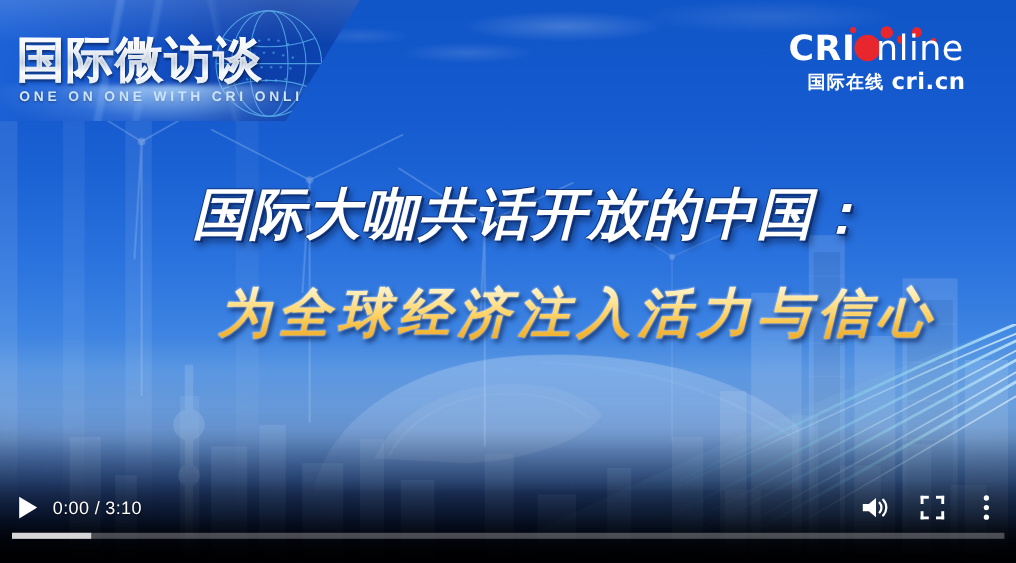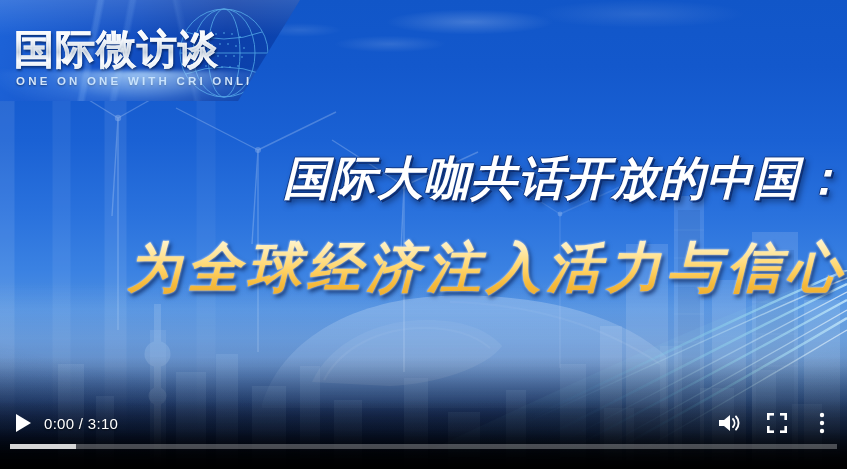--- a/index.html
+++ b/index.html
@@ -160,37 +160,37 @@
   .logo {
     position: absolute;
     right: 16px; top: 18px;
     width: 180px; height: 62px;
   }
   .logo svg { width: 100%; height: 100%; display: block; }
 
   
   .title-wrap {
     position: absolute; left: 0; right: 0; top: 148px;
-    text-align: right;
+    text-align: center;
   }
   .title-line1 {
     margin-left: 38px;
     font-family: "DejaVu Sans", "Liberation Sans", sans-serif;
     font-size: 46px; font-weight: 700; font-style: italic;
     letter-spacing: 1px;
     color: #ffffff;
     text-shadow:
       1px 0 0 #123a86, -1px 0 0 #123a86, 0 1px 0 #123a86, 0 -1px 0 #123a86,
       2px 2px 0 #0e2f72, 3px 4px 6px rgba(3,18,56,.65);
     white-space: nowrap;
   }
   .title-line2 {
     margin-left: 116px; margin-top: 22px;
     font-family: "DejaVu Sans", "Liberation Sans", sans-serif;
-    font-size: 54px; font-weight: 700; font-style: italic;
+    font-size: 44px; font-weight: 700; font-style: italic;
     letter-spacing: 6px;
     white-space: nowrap;
     background: linear-gradient(180deg,
       #fffbe8 0%, #ffe9a8 26%, #ffd469 50%, #f5b93b 72%, #e8a526 100%);
     -webkit-background-clip: text; background-clip: text;
     color: transparent;
     filter:
       drop-shadow(0 0 1px rgba(255,255,255,.9))
       drop-shadow(2px 3px 2px rgba(10,35,90,.75));
   }
@@ -425,20 +425,39 @@
             <circle cx="66" cy="61" r="1.1"></circle>
           <circle cx="74" cy="60" r="1.1"></circle>
         </g>
       </svg>
     </div>
     <div class="banner-cn">国际微访谈</div>
     <div class="banner-en">ONE ON ONE WITH CRI ONLINE</div>
     <div class="banner-glow"></div>
   </div>
 
+  <div class="logo">
+    <svg viewBox="0 0 180 62">
+
+      <g fill="#e8262d">
+        <circle cx="72" cy="22" r="11"></circle>
+        <circle cx="88" cy="9" r="5.2"></circle>
+        <circle cx="100" cy="15" r="3.4"></circle>
+        <circle cx="113" cy="9" r="4.2"></circle>
+        <circle cx="60" cy="7" r="2.6"></circle>
+        <circle cx="127" cy="16" r="2.4"></circle>
+      </g>
+
+      <text x="6" y="32" font-family="DejaVu Sans, Liberation Sans, sans-serif" font-size="29" font-weight="700" fill="#ffffff" letter-spacing="0.5">CRI</text>
+      <text x="79" y="32" font-family="DejaVu Sans, Liberation Sans, sans-serif" font-size="29" font-weight="400" fill="#ffffff" letter-spacing="0.5">nline</text>
+
+      <text x="22" y="55" font-family="DejaVu Sans, Liberation Sans, sans-serif" font-size="15" font-weight="700" fill="#ffffff" letter-spacing="1">国际在线</text>
+      <text x="92" y="56" font-family="DejaVu Sans, Liberation Sans, sans-serif" font-size="19" font-weight="700" fill="#ffffff" letter-spacing="0.4">cri.cn</text>
+    </svg>
+  </div>
 
   <div class="title-wrap">
     <div class="title-line1">国际大咖共话开放的中国：</div>
     <div class="title-line2">为全球经济注入活力与信心</div>
   </div>
 
   <div class="controls">
     <div class="ctrl-row">
 
       <div class="btn play-btn">

